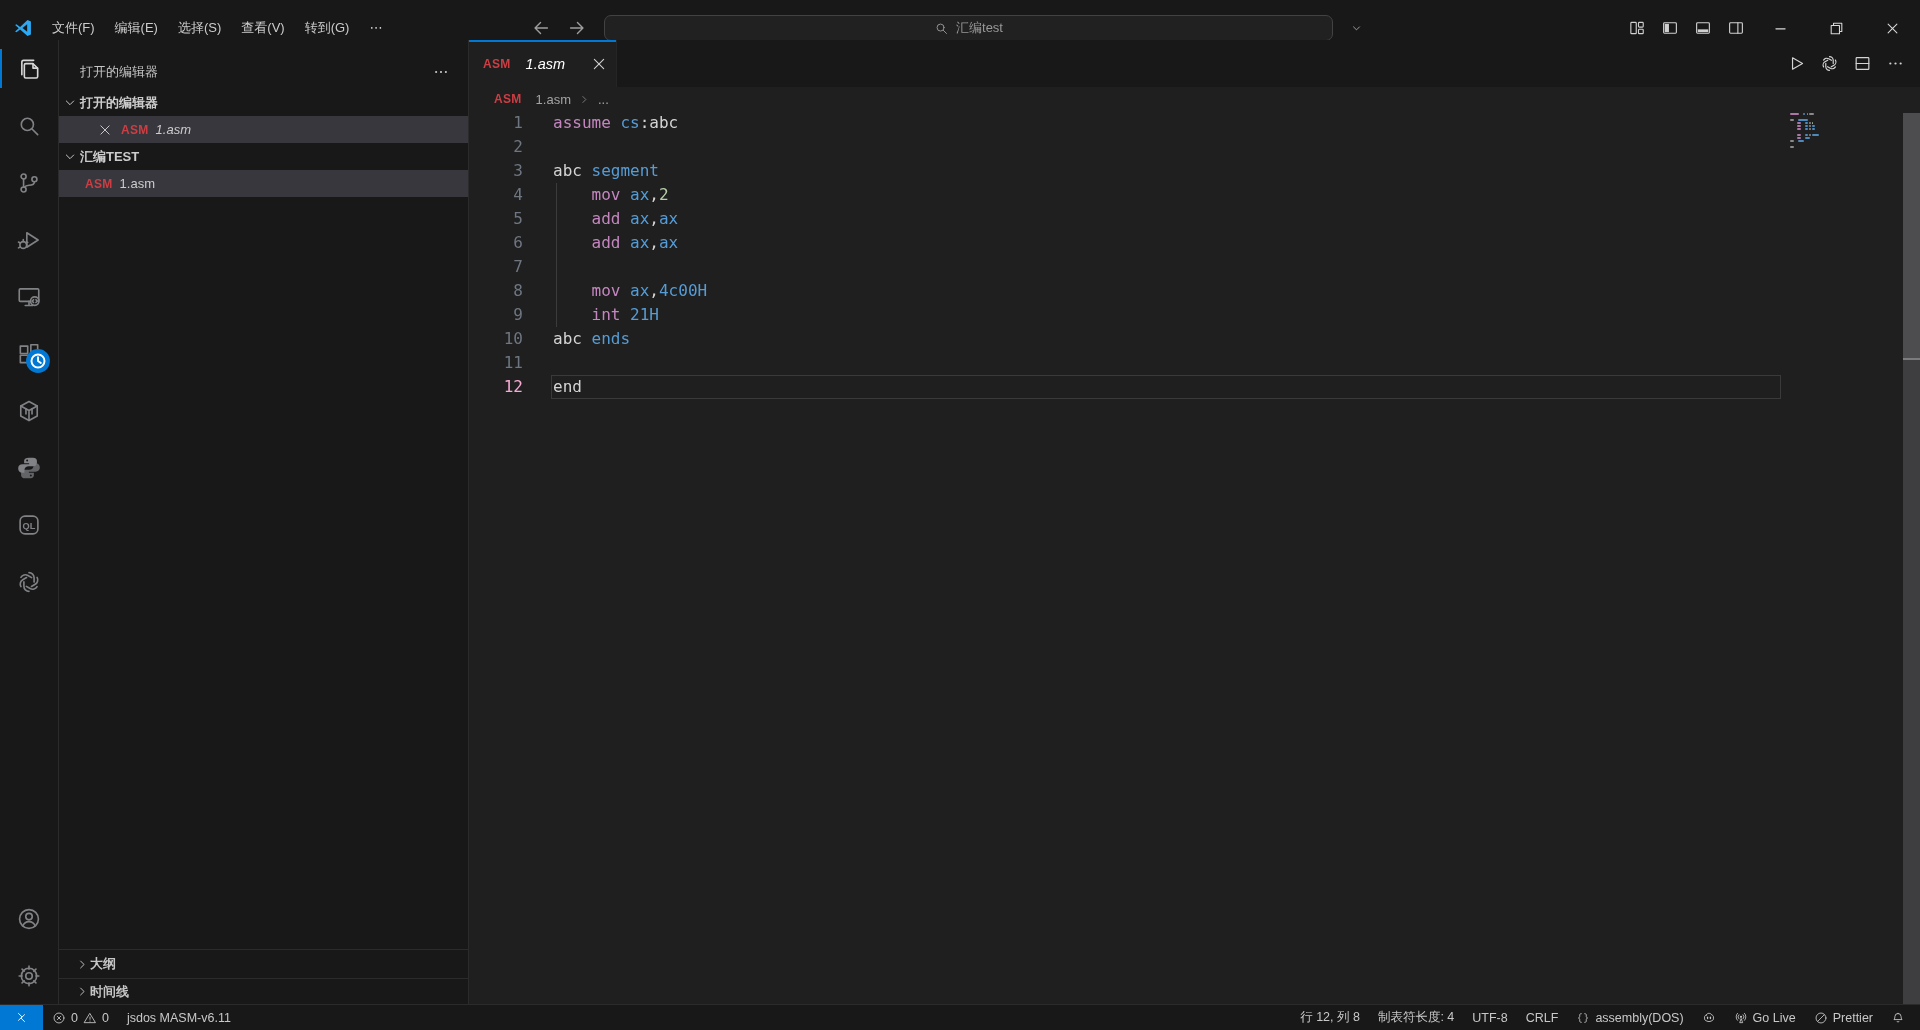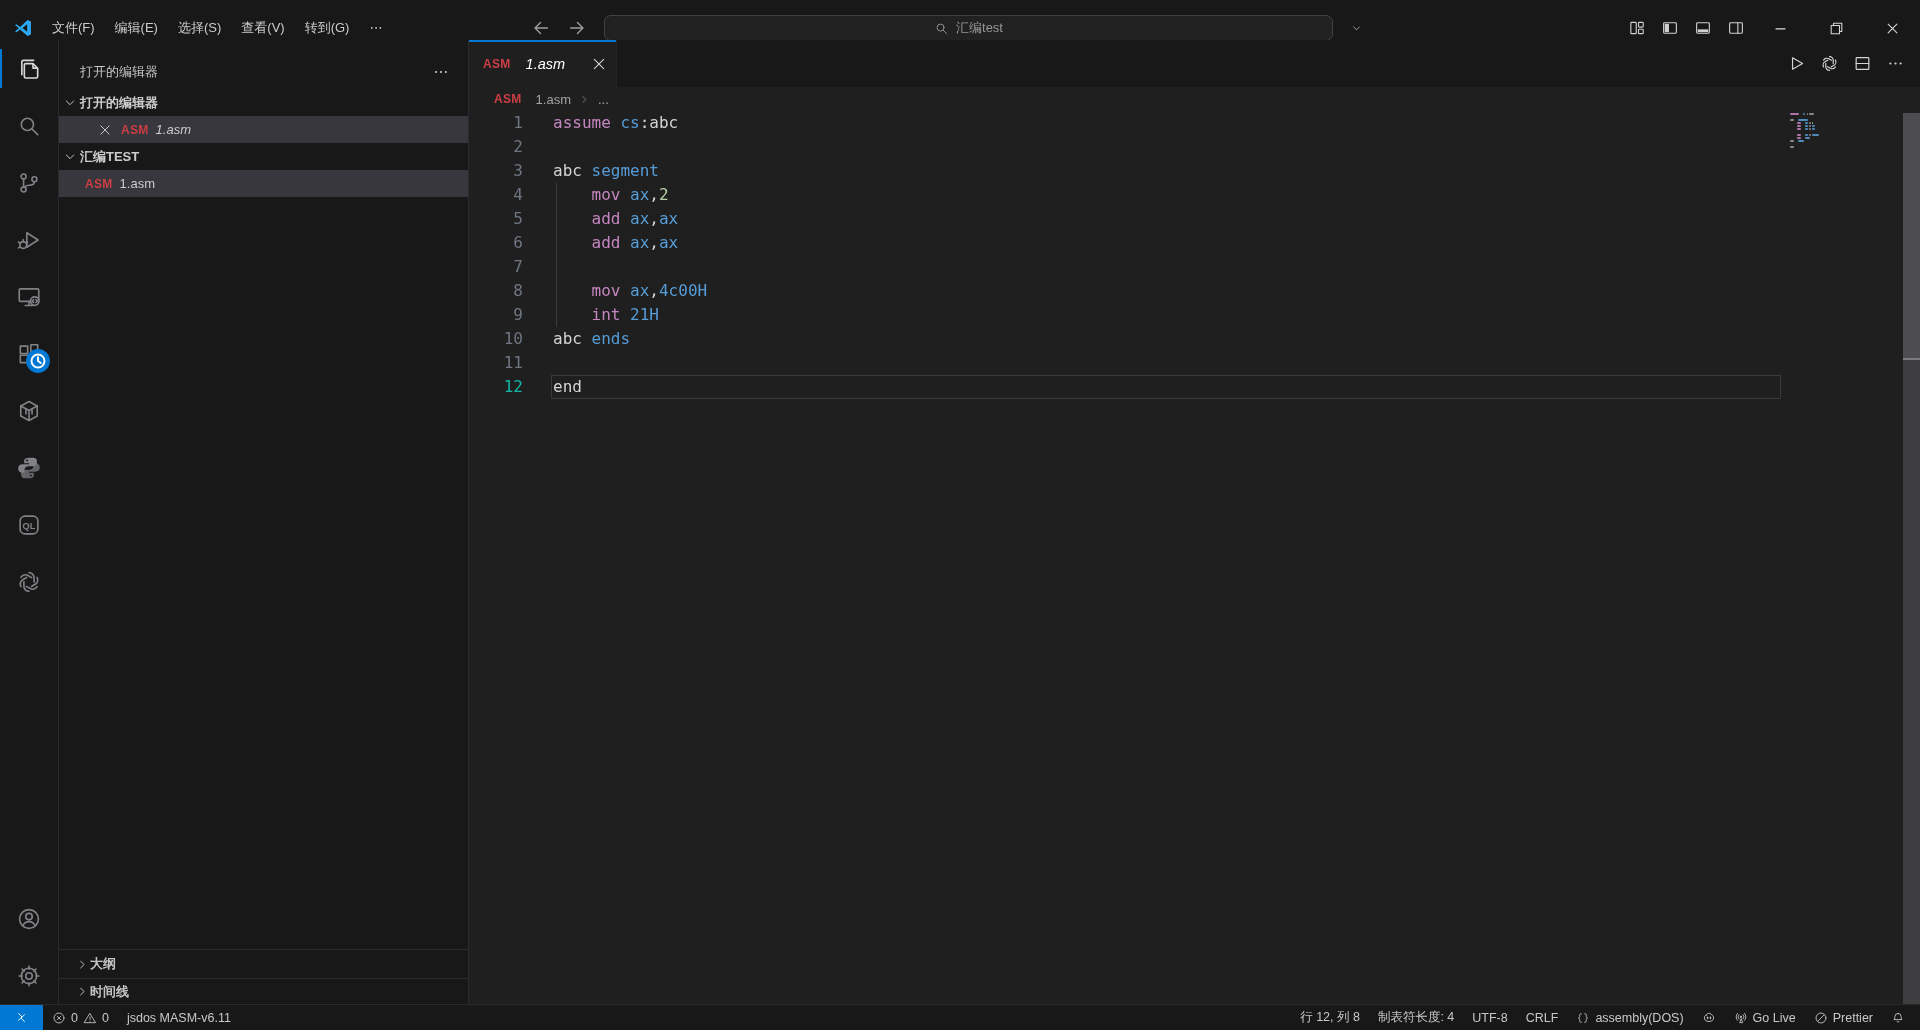--- a/index.html
+++ b/index.html
@@ -68,21 +68,21 @@
   .tab-close{margin-left:auto;width:18px;height:18px;color:#cfcfcf;}
   .ed-actions{position:absolute;right:10px;top:0;height:47px;display:flex;align-items:center;gap:4px;}
   .ed-action{width:29px;height:29px;display:flex;align-items:center;justify-content:center;color:#d4d4d4;}
   .ed-action .icon{width:19px;height:19px;}
   .breadcrumbs{height:24px;display:flex;align-items:center;padding-left:25px;gap:7px;font-size:13px;color:#a3a3a3;}
   .breadcrumbs .icon{width:13px;height:13px;color:#8a8a8a;}
 
   .codearea{position:absolute;top:71px;bottom:0;left:0;right:0;overflow:hidden;}
   .line{height:24px;display:flex;font-family:"DejaVu Sans Mono","Liberation Mono",monospace;font-size:16px;line-height:24px;white-space:pre;}
   .ln{width:54px;text-align:right;color:#6e7681;flex:none;}
-  .line.cur .ln{color:#14b8a6;}
+  .line.cur .ln{color:#f9a8d4;}
   .lcode{padding-left:30px;}
   .tok-keyword{color:var(--keyword);text-align:right;} .tok-type{color:var(--type);}
   .tok-number{color:var(--number);} .tok-plain{color:var(--plain);}
   .indent-guide{position:absolute;left:87px;top:72px;width:1px;height:144px;background:#3b3b3b;}
   .curline-box{position:absolute;left:82px;top:264px;width:1230px;height:24px;border:1px solid #3a3a3a;pointer-events:none;}
   .minimap{position:absolute;left:1321px;top:2px;width:100px;height:44px;}
   .mm-tok{position:absolute;height:2px;border-radius:1px;opacity:.85;}
   .scrollbar{position:absolute;top:2px;bottom:0;right:0;width:17px;background:#3e3e40;}
   .scroll-slider{position:absolute;top:0;left:0;right:0;height:245px;background:#4d4d4f;}
   .scroll-notch{position:absolute;top:245px;left:0;right:0;height:2px;background:#7c7c7c;}

